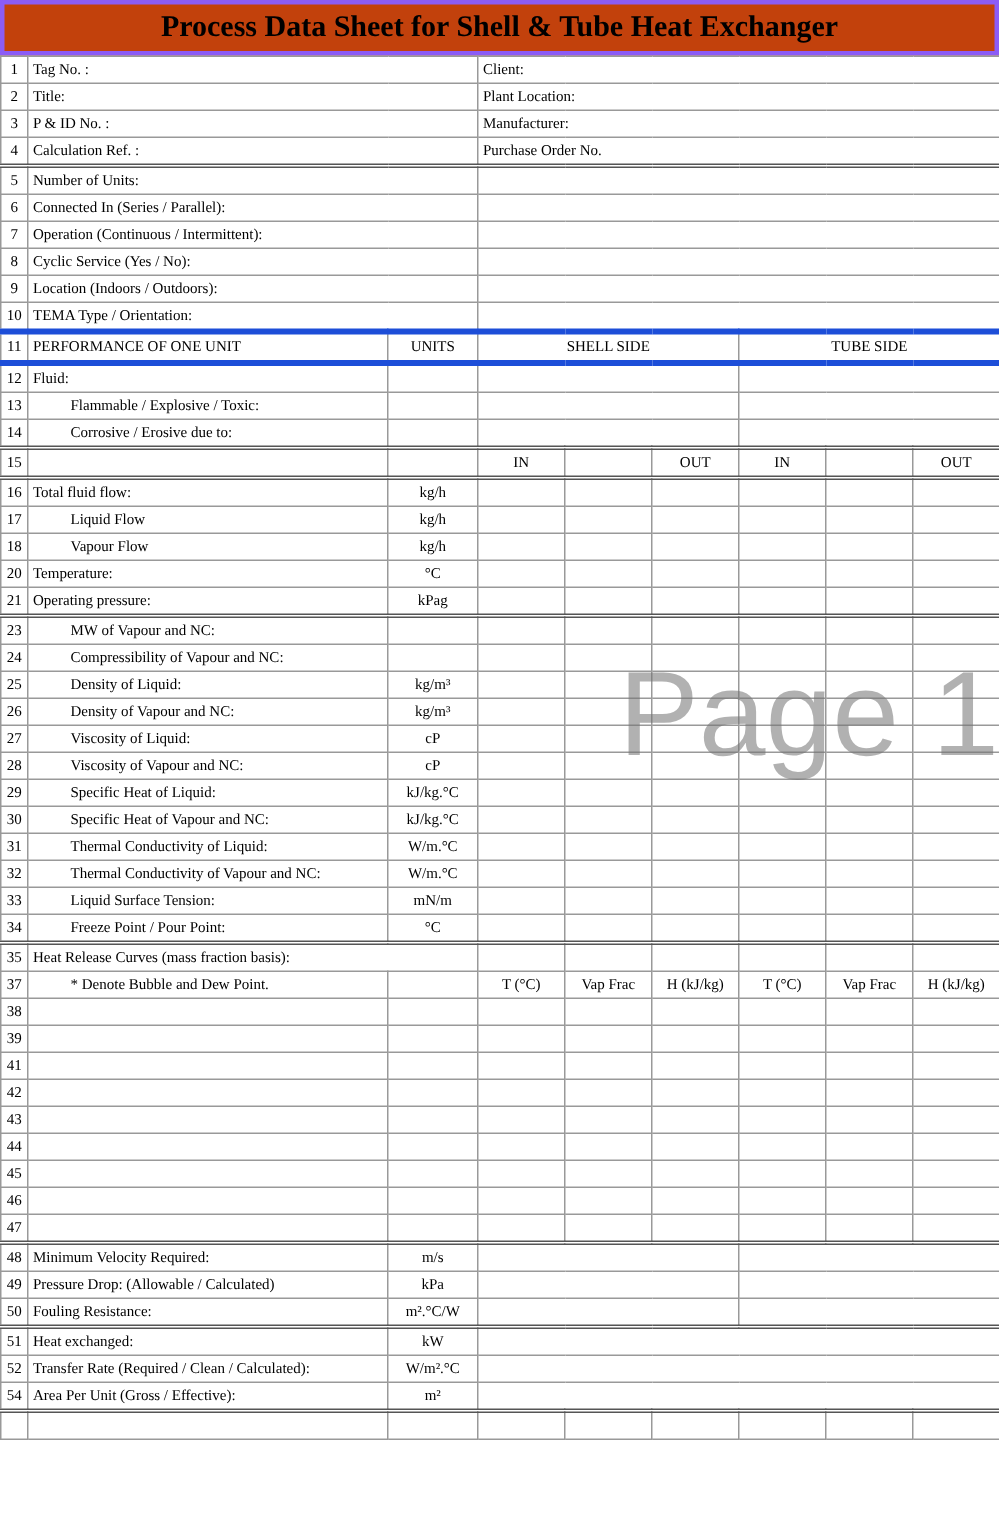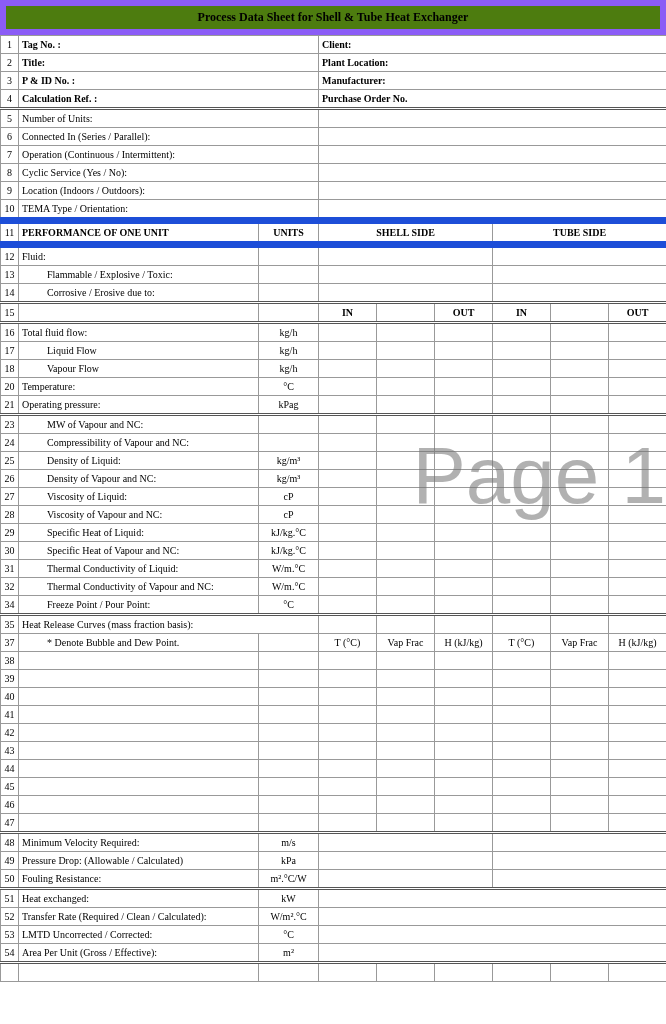--- a/index.html
+++ b/index.html
@@ -1,24 +1,24 @@
 <!DOCTYPE html>
 <html><head>
 <meta charset="utf-8">
 <style>
 body{margin:0;font-family:Georgia,serif;font-size:10px;color:#000;background:#fff;width:666px;position:relative}
-.title{background:#4d7c0f;text-align:center;font-weight:bold;font-size:12px;padding:4px;border:6px solid #8b5cf6}
+.title{background:#c2410c;text-align:center;font-weight:bold;font-size:20px;padding:4px;border:3px solid #8b5cf6}
 table{border-collapse:collapse;width:100%;table-layout:fixed}
 td{border:1px solid #999;padding:1px 3px;height:15px;vertical-align:middle;overflow:hidden}
 .num{width:18px;text-align:center;border-right:1px solid #999}
-.bold{font-weight:bold}
+.bold{font-weight:normal}
 .indent{padding-left:28px}
 .center{text-align:center}
 .dbl-bottom{border-bottom:3px double #555}
-.thick-top{border-top:7px solid #1d4ed8}
+.thick-top{border-top:4px solid #1d4ed8}
 .watermark{position:absolute;top:430px;left:0;width:100%;text-align:right;font-size:80px;color:#737373;opacity:.55;font-family:Liberation Sans, sans-serif;pointer-events:none}
 </style>
 </head>
 <body>
 
 <div class="title">Process Data Sheet for Shell &amp; Tube Heat Exchanger</div>
 <div class="watermark">Page 1</div>
 
 <table>
 <colgroup>
@@ -280,20 +280,31 @@
         <td class="num">32</td>
         <td class="indent">Thermal Conductivity of Vapour and NC:</td>
         <td class="center">W/m.°C</td>
         <td></td>
         <td></td>
         <td></td>
         <td></td>
         <td></td>
         <td></td>
       </tr>
+<tr>
+        <td class="num">33</td>
+        <td class="indent">Liquid Surface Tension:</td>
+        <td class="center">mN/m</td>
+        <td></td>
+        <td></td>
+        <td></td>
+        <td></td>
+        <td></td>
+        <td></td>
+      </tr>
 <tr class="dbl-bottom">
         <td class="num">34</td>
         <td class="indent">Freeze Point / Pour Point:</td>
         <td class="center">°C</td>
         <td></td>
         <td></td>
         <td></td>
         <td></td>
         <td></td>
         <td></td>
@@ -335,31 +346,20 @@
         <td></td>
         <td></td>
         <td></td>
         <td></td>
         <td></td>
         <td></td>
         <td></td>
         <td></td>
       </tr>
 <tr>
-        <td class="num">40</td>
-        <td></td>
-        <td></td>
-        <td></td>
-        <td></td>
-        <td></td>
-        <td></td>
-        <td></td>
-        <td></td>
-      </tr>
-<tr>
         <td class="num">41</td>
         <td></td>
         <td></td>
         <td></td>
         <td></td>
         <td></td>
         <td></td>
         <td></td>
         <td></td>
       </tr>
@@ -453,26 +453,20 @@
 <tr>
         <td class="num">51</td>
         <td>Heat exchanged:</td>
         <td class="center">kW</td>
         <td colspan="6"></td>
       </tr>
 <tr>
         <td class="num">52</td>
         <td>Transfer Rate (Required / Clean / Calculated):</td>
         <td class="center">W/m².°C</td>
-        <td colspan="6"></td>
-      </tr>
-<tr>
-        <td class="num">53</td>
-        <td>LMTD Uncorrected / Corrected:</td>
-        <td class="center">°C</td>
         <td colspan="6"></td>
       </tr>
 <tr class="dbl-bottom">
         <td class="num">54</td>
         <td>Area Per Unit (Gross / Effective):</td>
         <td class="center">m²</td>
         <td colspan="6"></td>
       </tr>
 <tr>
         <td class="num"></td>

